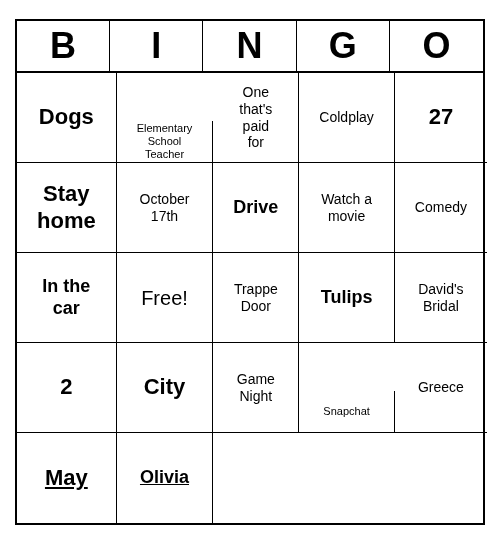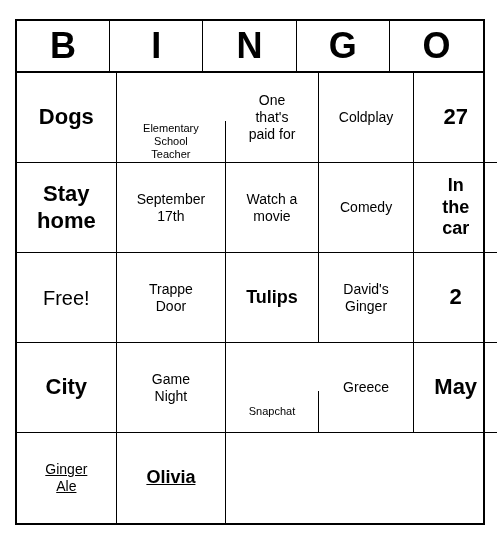--- a/index.html
+++ b/index.html
@@ -99,30 +99,30 @@
       <div class="bingo-header-cell">G</div>
       <div class="bingo-header-cell">O</div>
     </div>
   <div class="bingo-grid">
   <div class="bingo-cell large-text">Dogs</div>
       <div class="bingo-cell small-text">Elementary School Teacher</div>
       <div class="bingo-cell">One that's paid for</div>
       <div class="bingo-cell">Coldplay</div>
       <div class="bingo-cell large-text">27</div>
       <div class="bingo-cell large-text">Stay home</div>
-      <div class="bingo-cell">September 17th</div>
+      <div class="bingo-cell">October 17th</div>
+      <div class="bingo-cell medium-text">Drive</div>
       <div class="bingo-cell">Watch a movie</div>
       <div class="bingo-cell">Comedy</div>
       <div class="bingo-cell medium-text">In the car</div>
       <div class="bingo-cell free-cell">Free!</div>
       <div class="bingo-cell">Trappe Door</div>
       <div class="bingo-cell medium-text">Tulips</div>
-      <div class="bingo-cell">David's Ginger</div>
+      <div class="bingo-cell">David's Bridal</div>
       <div class="bingo-cell large-text">2</div>
       <div class="bingo-cell large-text">City</div>
       <div class="bingo-cell">Game Night</div>
       <div class="bingo-cell small-text">Snapchat</div>
       <div class="bingo-cell">Greece</div>
       <div class="bingo-cell large-text">May</div>
-      <div class="bingo-cell">Ginger Ale</div>
       <div class="bingo-cell medium-text">Olivia</div>
     </div>
 </div>
 
 </body></html>

